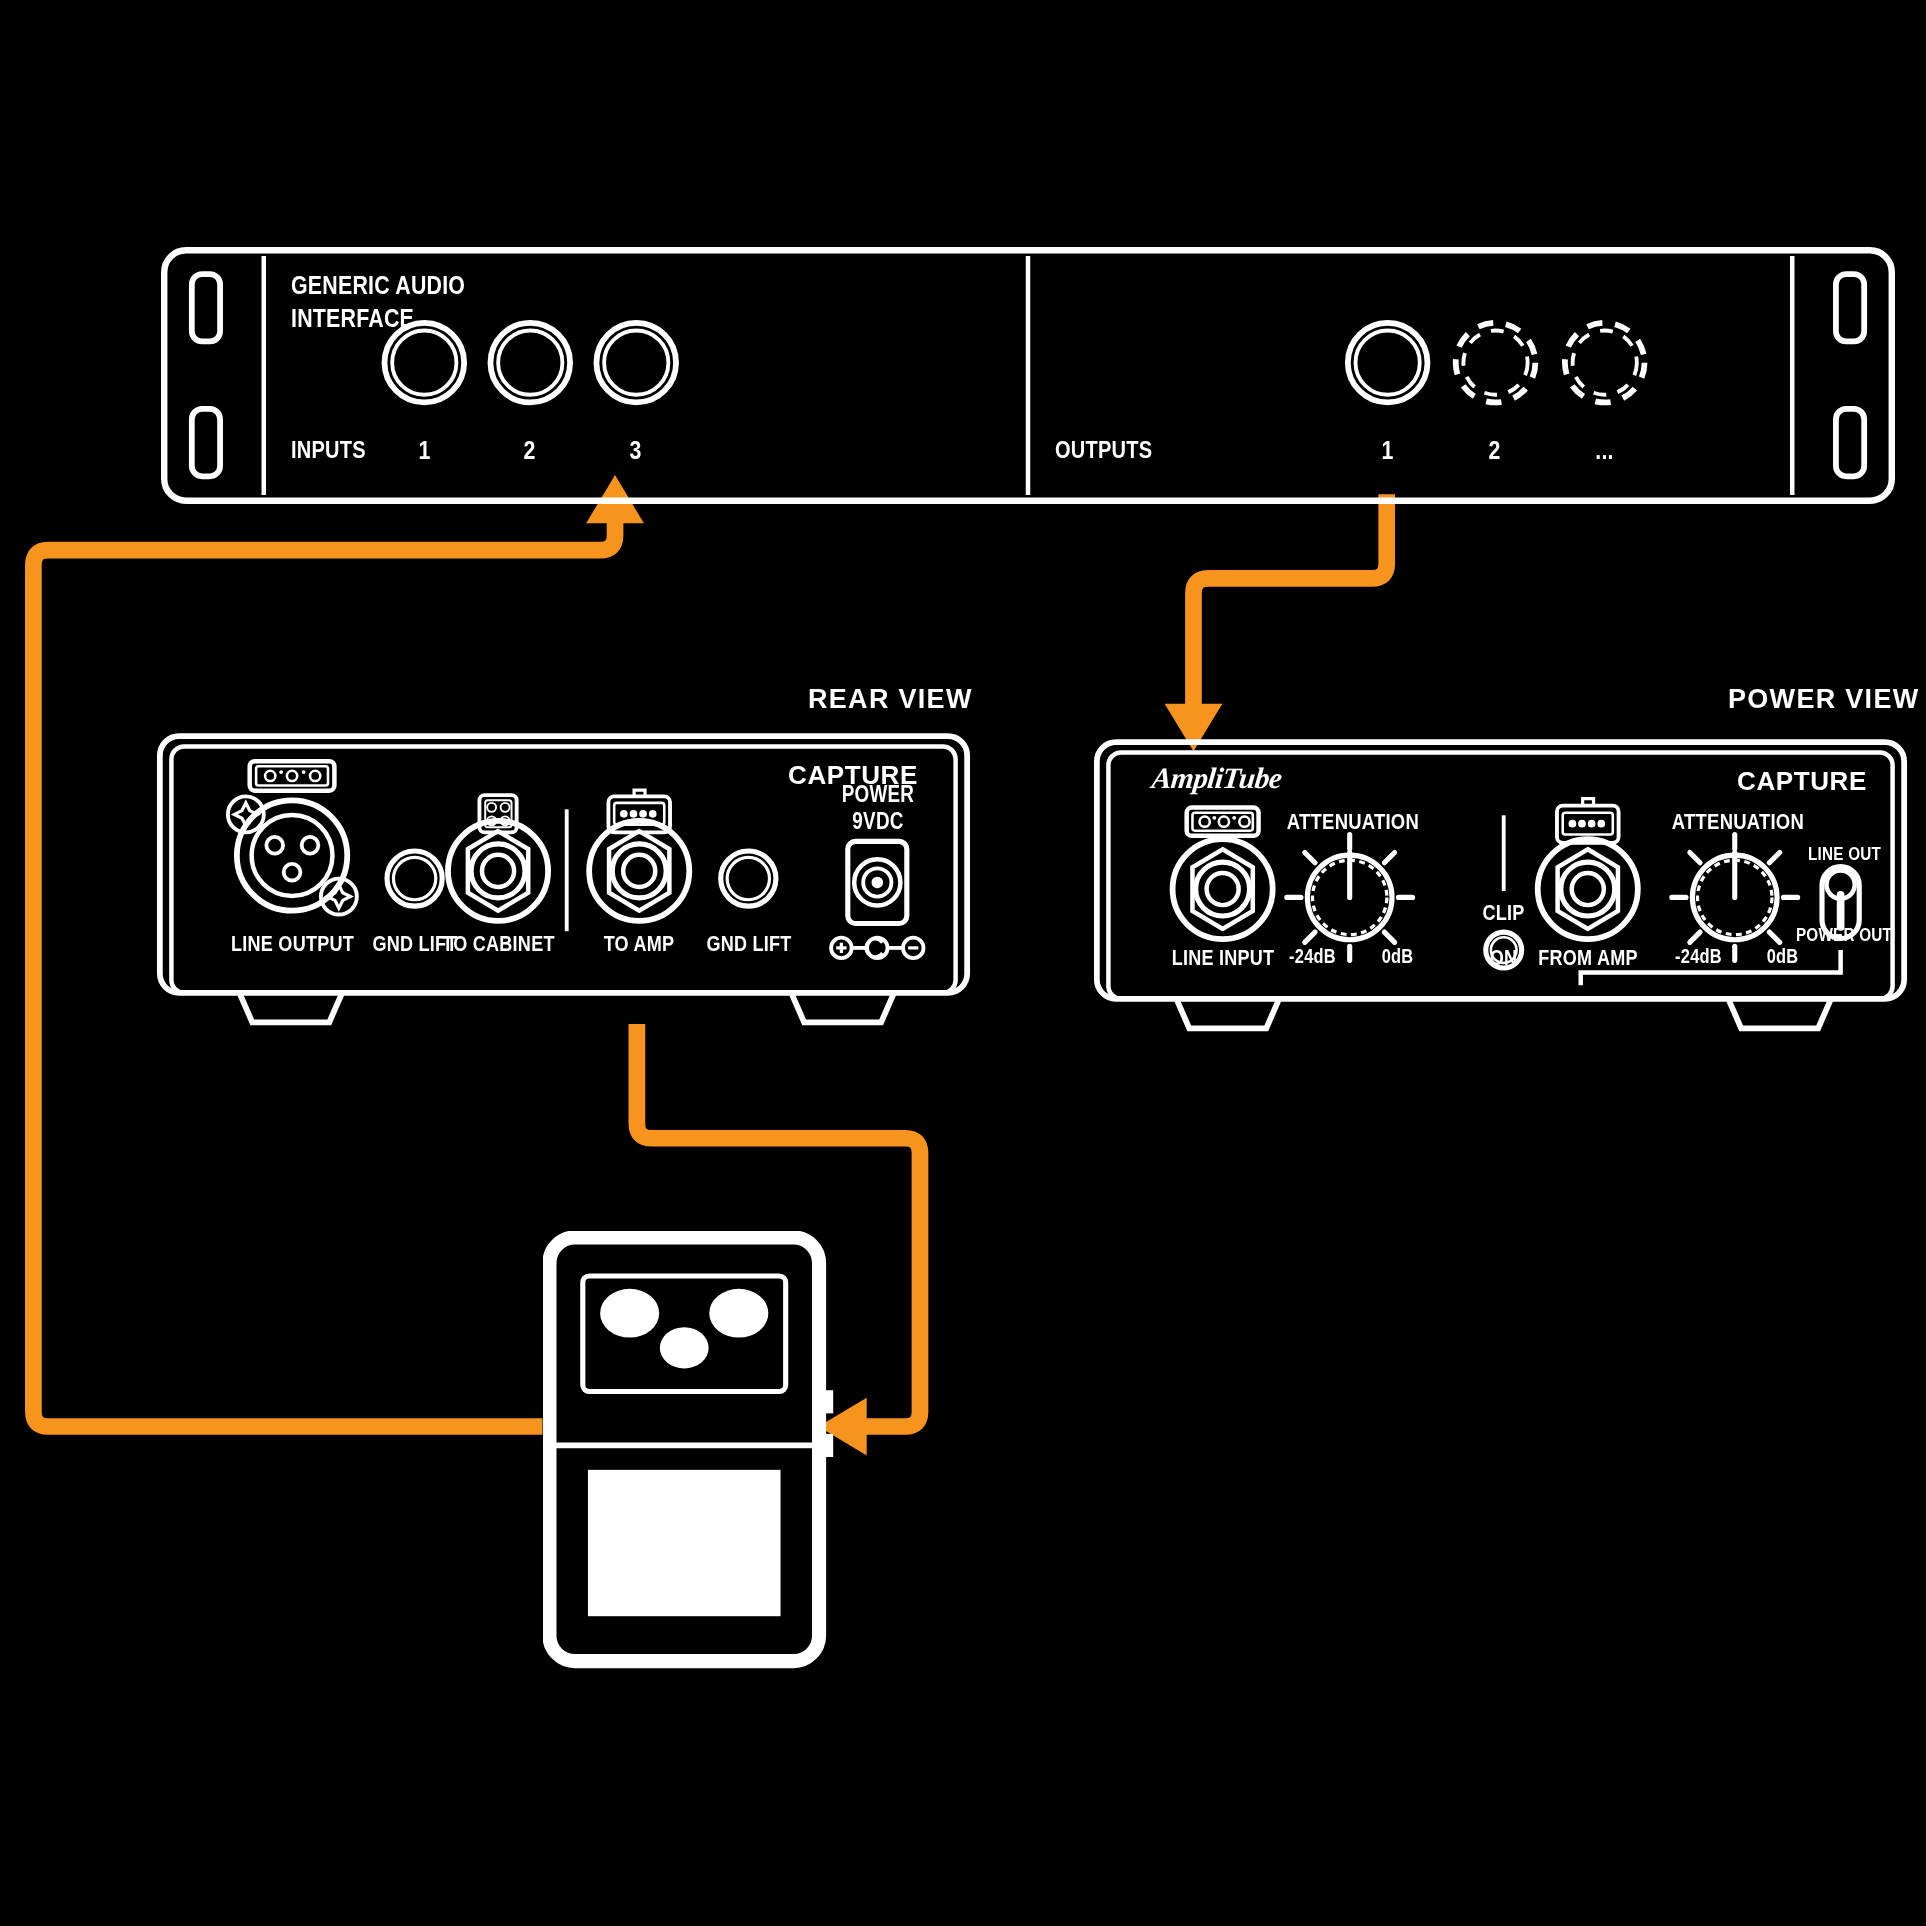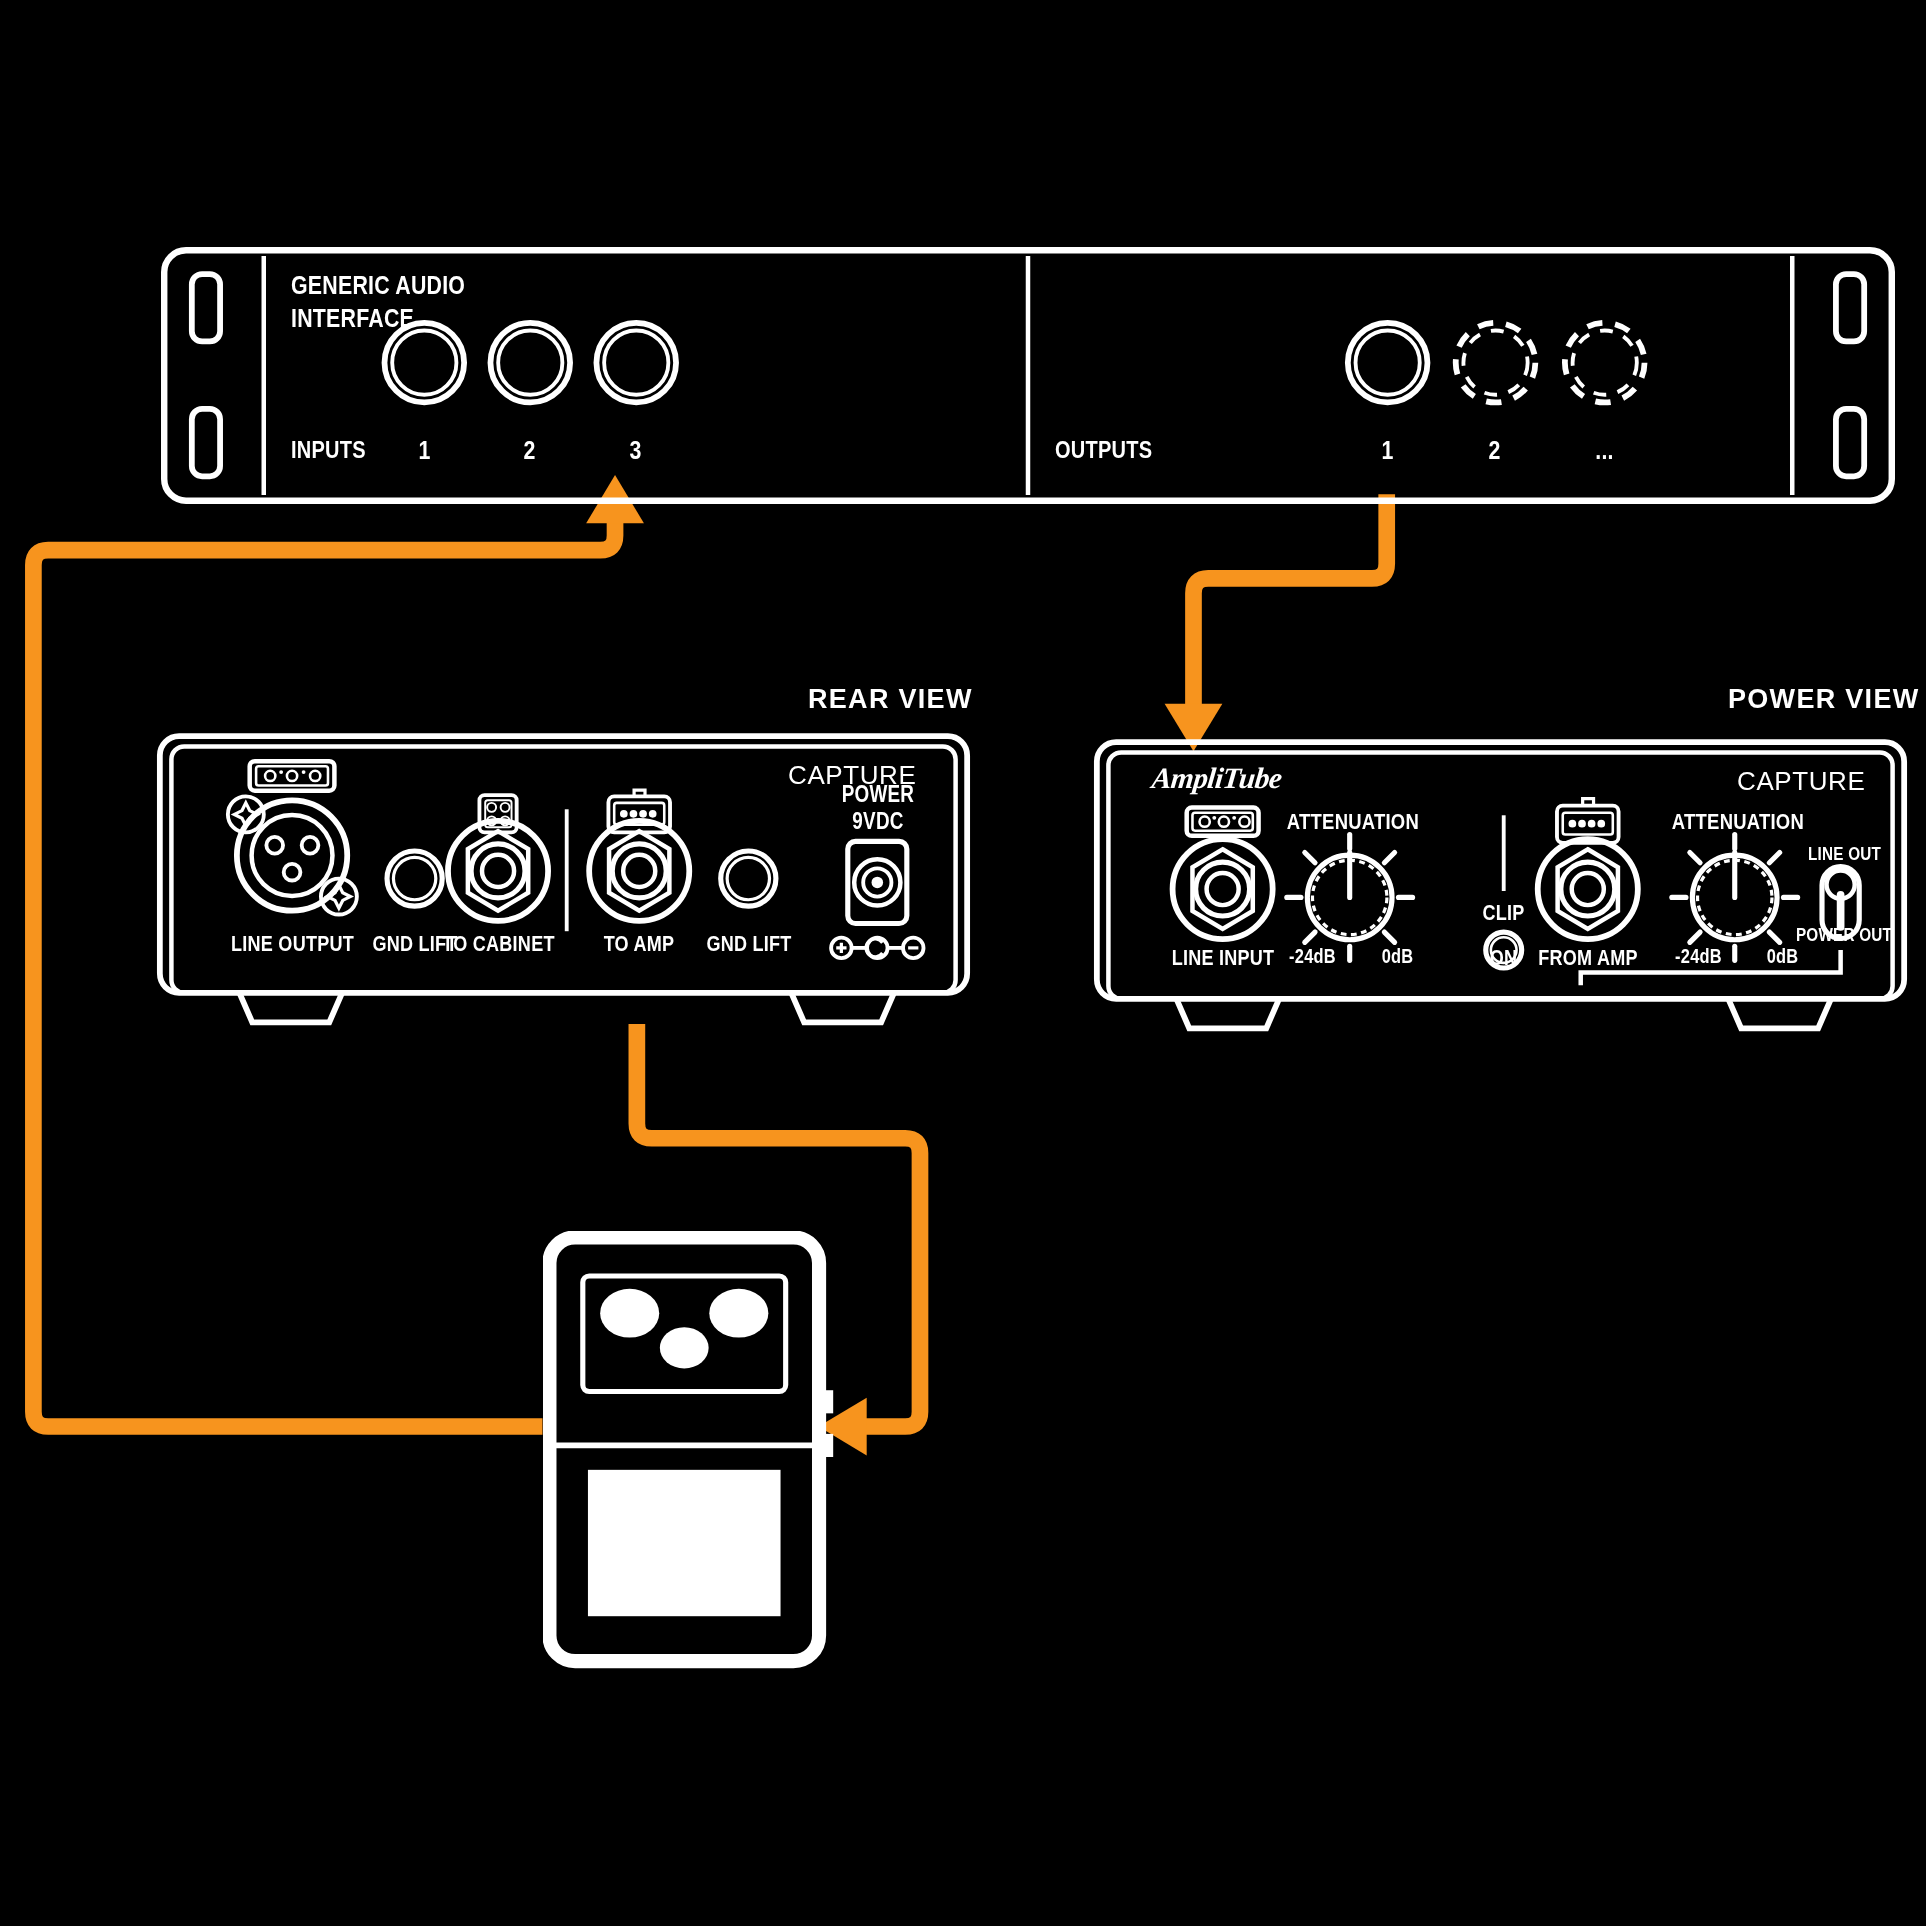--- a/index.html
+++ b/index.html
@@ -11,21 +11,21 @@
   .abs{position:absolute;}
   svg{display:block;}
   .lbl{position:absolute;color:#fff;white-space:nowrap;}
   
   .silk{
     font-family:"Liberation Sans", sans-serif;
     font-weight:700;letter-spacing:0.3px;
     transform:scaleX(.82);transform-origin:center center;
   }
   .silk-l{transform-origin:left center;}
-  .plain{font-family:"Liberation Sans", sans-serif;font-weight:400;}
+  .plain{font-family:"Liberation Sans", sans-serif;font-weight:700;}
   .center{text-align:center;}
 </style>
 </head>
 <body>
 
 <div id="stage">
 
   <svg class="abs" style="left:0;top:0;" width="1926" height="1926" viewBox="0 0 3000 3000">
     <defs>
       <marker id="arrUp" markerWidth="10" markerHeight="10" refX="5" refY="9" orient="auto" markerUnits="strokeWidth">

